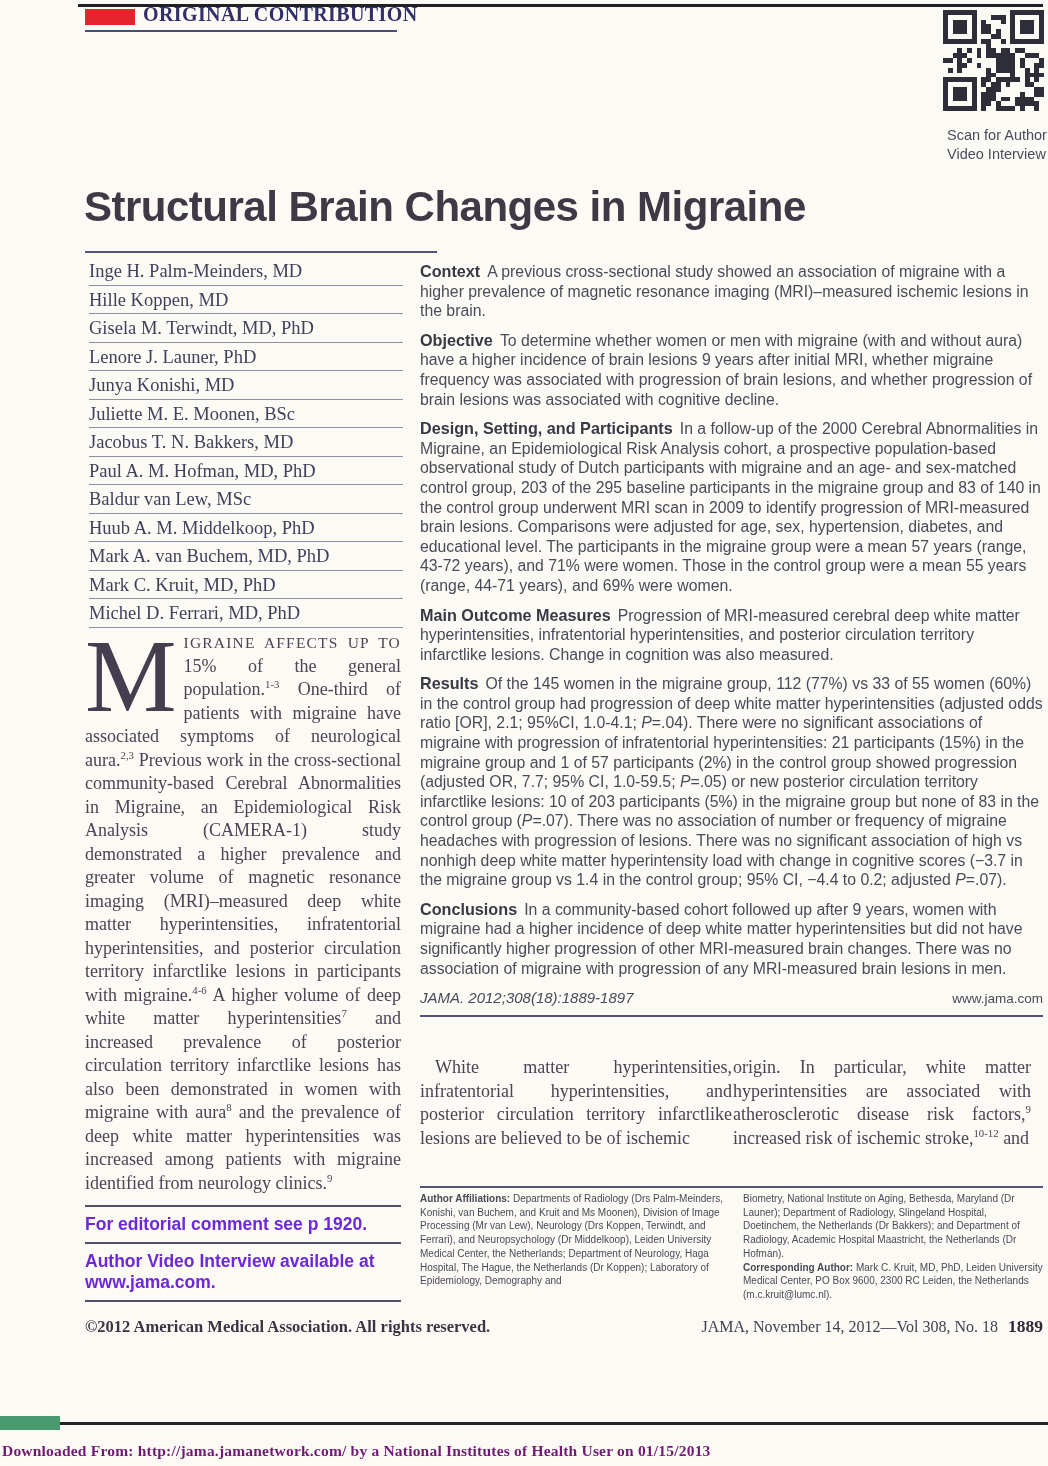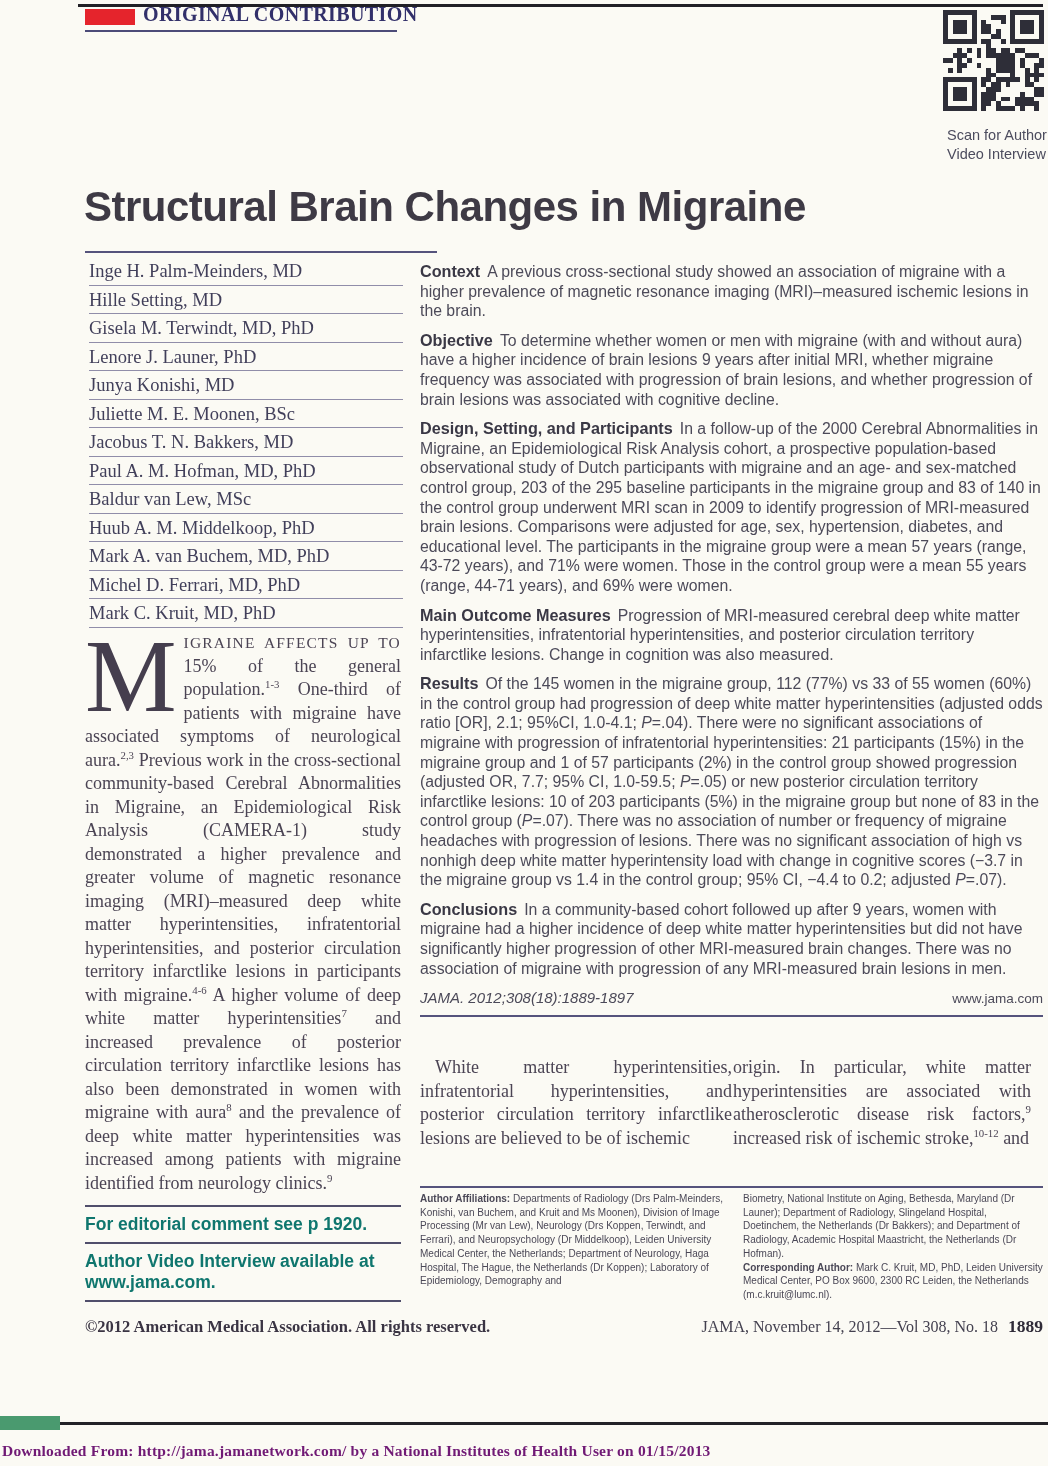--- a/index.html
+++ b/index.html
@@ -26,21 +26,21 @@
               color:#413f5a;padding:3px 0 2px;border-bottom:1px solid #908da9;}
 
   
   .intro{left:85px;top:631px;width:316px;font-family:"Liberation Serif",serif;
          font-size:18px;line-height:23.5px;color:#4b4454;text-align:justify;}
   .dropcap{float:left;font-size:103px;line-height:80px;margin:5px 7px 0 0;color:#453e4e;}
 
   
   .editorial{left:85px;top:1205px;width:316px;}
   .ed-rule{height:2px;background:#504e6b;}
-  .editorial p{margin:7px 0;font-size:17.5px;line-height:21px;font-weight:700;color:#0f766e;}
+  .editorial p{margin:7px 0;font-size:17.5px;line-height:21px;font-weight:700;color:#6d28d9;}
 
   
   .abstract{left:420px;top:262px;width:623px;font-size:15.8px;line-height:19.6px;color:#4c4a59;}
   .abstract p{margin:0 0 10px 0;}
   .ah{font-weight:700;font-size:16.2px;color:#3a3845;margin-right:7px;}
   .cite-row{display:flex;justify-content:space-between;align-items:baseline;margin-top:2px;}
   .cite{font-style:italic;font-size:15px;}
   .site{font-size:13.5px;}
   .abstract-rule{height:2px;background:#55537c;margin-top:6px;}
 
@@ -226,32 +226,32 @@
   </div>
   <div class="abs qr-caption">
     <div>Scan for Author</div>
     <div>Video Interview</div>
   </div>
 
   <h1 class="abs title" style="margin:0;">Structural Brain Changes in Migraine</h1>
   <div class="abs title-rule"></div>
   <ul class="abs authors">
     <li>Inge H. Palm-Meinders, MD</li>
-    <li>Hille Setting, MD</li>
+    <li>Hille Koppen, MD</li>
     <li>Gisela M. Terwindt, MD, PhD</li>
     <li>Lenore J. Launer, PhD</li>
     <li>Junya Konishi, MD</li>
     <li>Juliette M. E. Moonen, BSc</li>
     <li>Jacobus T. N. Bakkers, MD</li>
     <li>Paul A. M. Hofman, MD, PhD</li>
     <li>Baldur van Lew, MSc</li>
     <li>Huub A. M. Middelkoop, PhD</li>
     <li>Mark A. van Buchem, MD, PhD</li>
+    <li>Mark C. Kruit, MD, PhD</li>
     <li>Michel D. Ferrari, MD, PhD</li>
-    <li>Mark C. Kruit, MD, PhD</li>
   </ul>
 
   <p class="abs intro" style="margin:0;"><span class="dropcap">M</span><span><span class="sg-caps">IGRAINE AFFECTS UP TO </span><span>15% of the general population.</span><span class="sg-sup">1-3</span><span> One-third of patients with migraine have associated symptoms of neurological aura.</span><span class="sg-sup">2,3</span><span> Previous work in the cross-sectional community-based Cerebral Abnormalities in Migraine, an Epidemiological Risk Analysis (CAMERA-1) study demonstrated a higher prevalence and greater volume of magnetic resonance imaging (MRI)–measured deep white matter hyperintensities, infratentorial hyperintensities, and posterior circulation territory infarctlike lesions in participants with migraine.</span><span class="sg-sup">4-6</span><span> A higher volume of deep white matter hyperintensities</span><span class="sg-sup">7</span><span> and increased prevalence of posterior circulation territory infarctlike lesions has also been demonstrated in women with migraine with aura</span><span class="sg-sup">8</span><span> and the prevalence of deep white matter hyperintensities was increased among patients with migraine identified from neurology clinics.</span><span class="sg-sup">9</span></span></p>
 
   <div class="abs editorial">
     <div class="ed-rule"></div>
     <p>For editorial comment see p 1920.</p>
     <div class="ed-rule"></div>
     <p>Author Video Interview available at www.jama.com.</p>
     <div class="ed-rule"></div>

